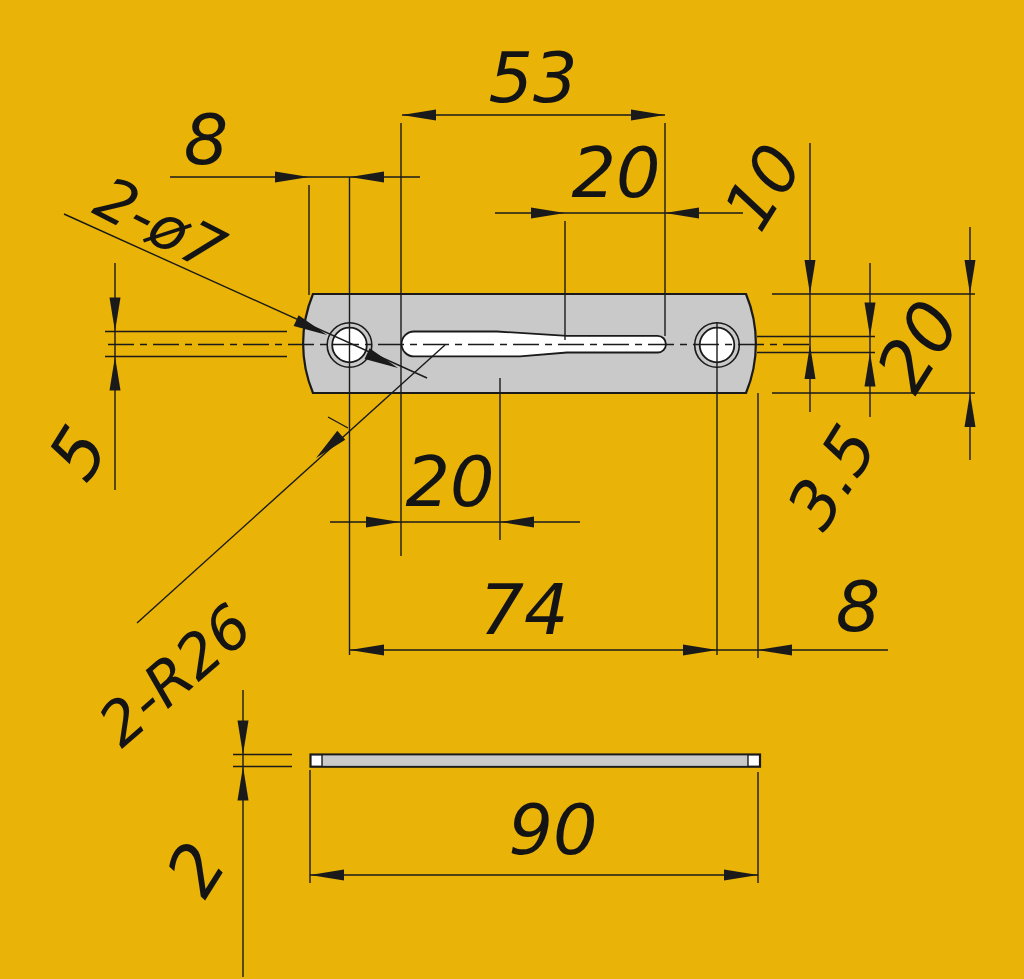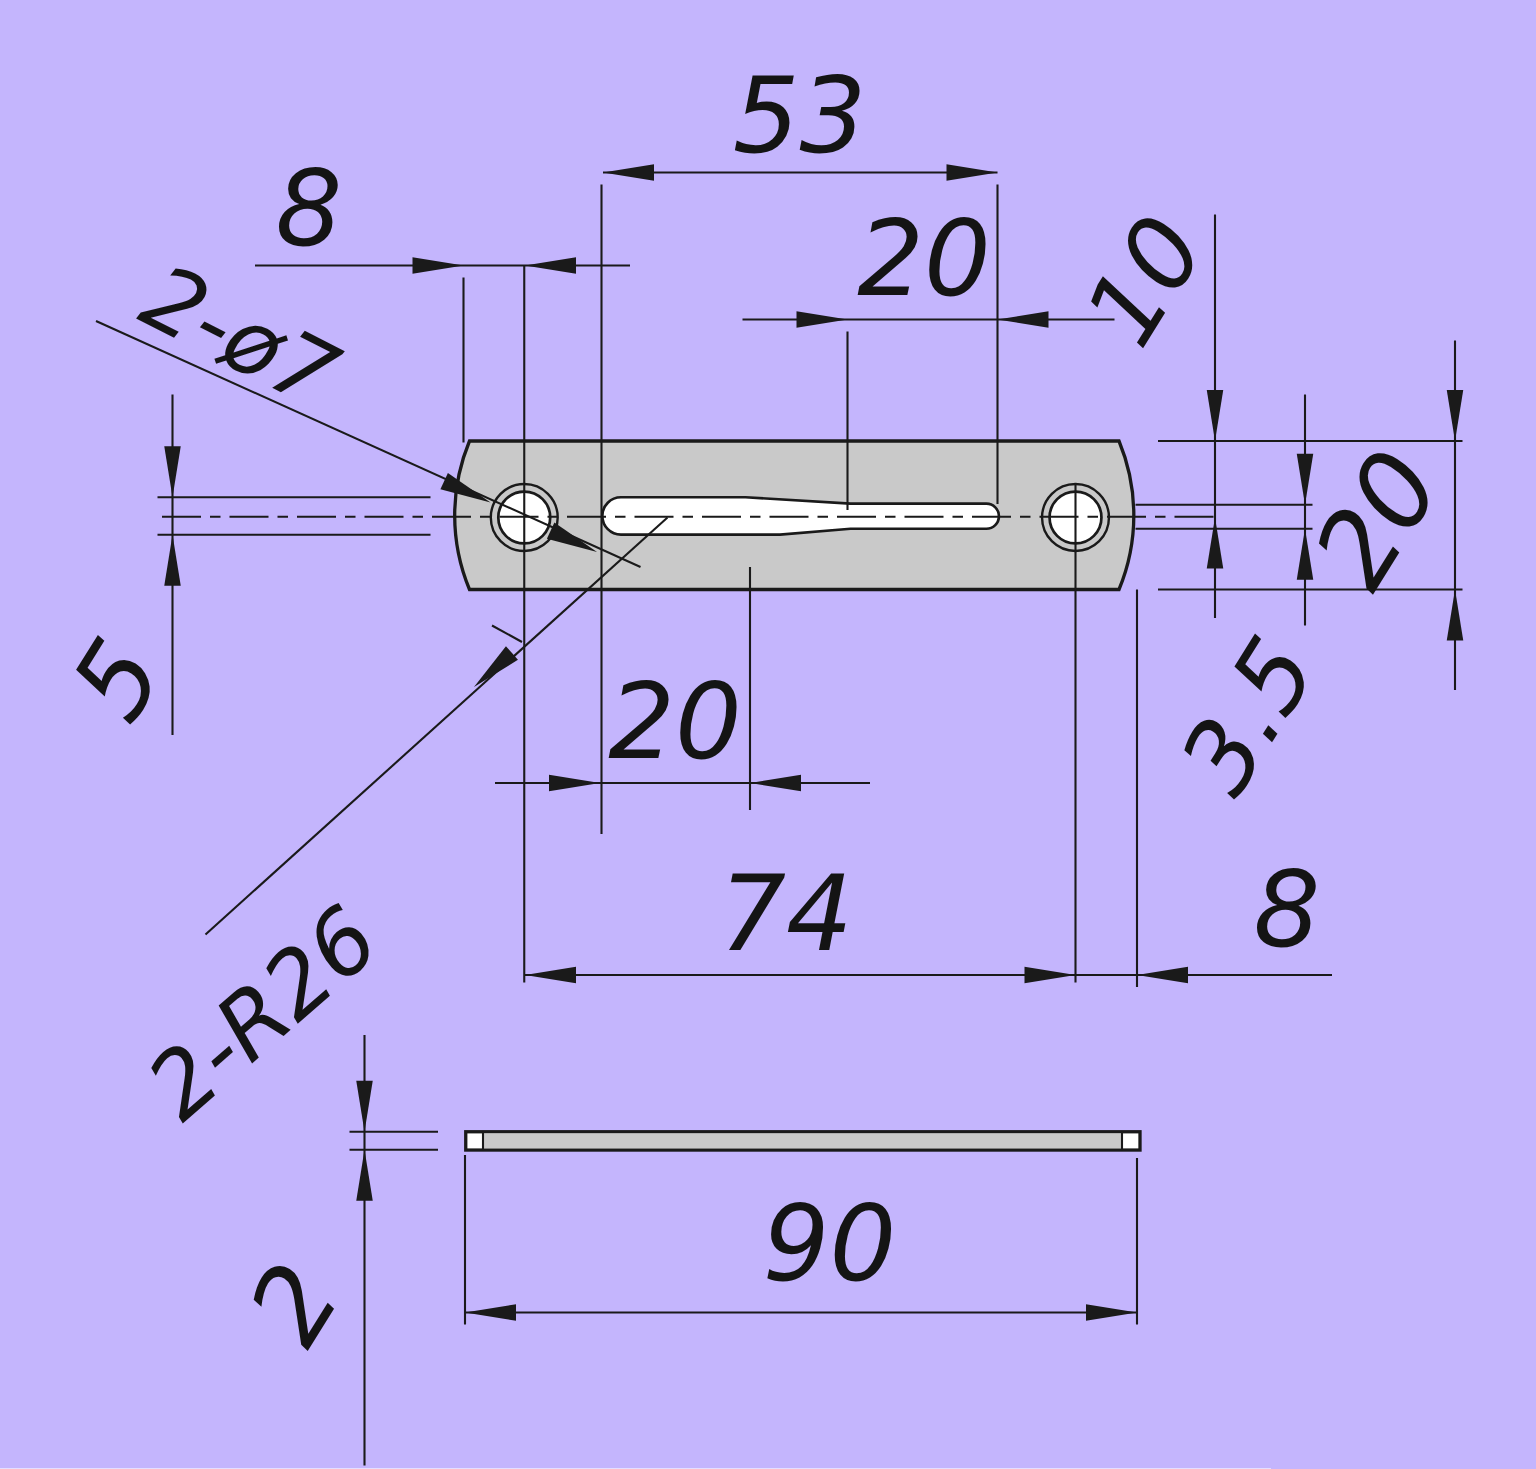--- a/index.html
+++ b/index.html
@@ -1,17 +1,17 @@
 <!DOCTYPE html>
 <html><head>
 <meta charset="utf-8">
 <style>
   html,body{margin:0;padding:0;background:#ffffff;}
   .sheet{
-    position:relative;width:1024px;height:979px;background:#c4b5fd;
+    position:relative;width:1024px;height:979px;background:#eab308;
     font-family:"DejaVu Sans", sans-serif;overflow:hidden;
   }
   svg{position:absolute;left:0;top:0;}
   .plate{fill:#c9c9c9;stroke:#1a1a1a;stroke-width:2.2;}
   .cut{fill:#ffffff;stroke:#1a1a1a;stroke-width:1.8;}
   .cb{fill:none;stroke:#1a1a1a;stroke-width:1.6;}
   .dim{stroke:#1a1a1a;stroke-width:1.4;fill:none;stroke-linecap:butt;}
   .axis{stroke:#1a1a1a;stroke-width:1.3;fill:none;stroke-dasharray:26 6 7 6;}
   .arr{fill:#1a1a1a;stroke:none;}
   .lbl{fill:#141414;font-style:italic;text-anchor:middle;}

